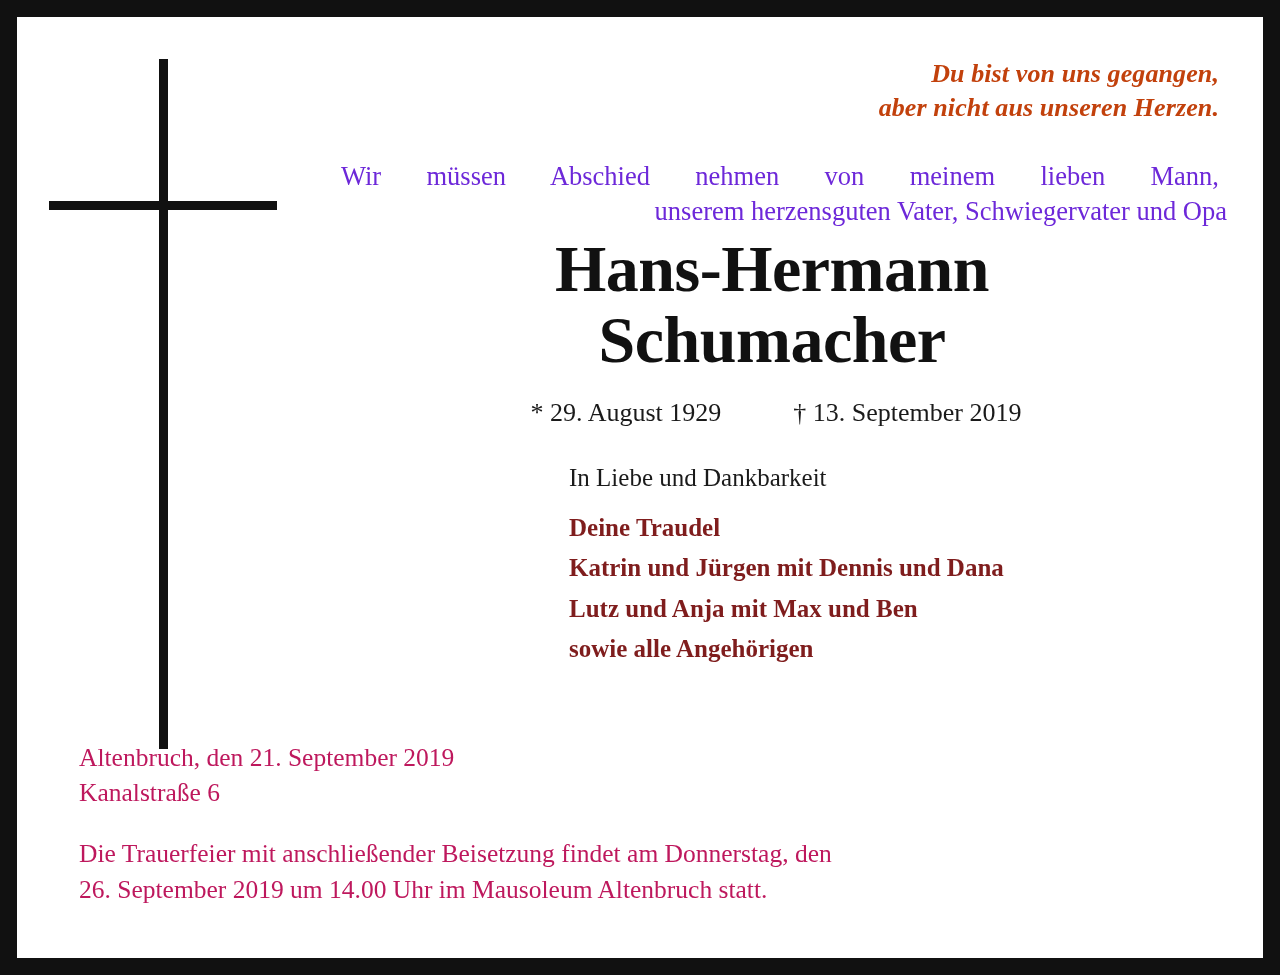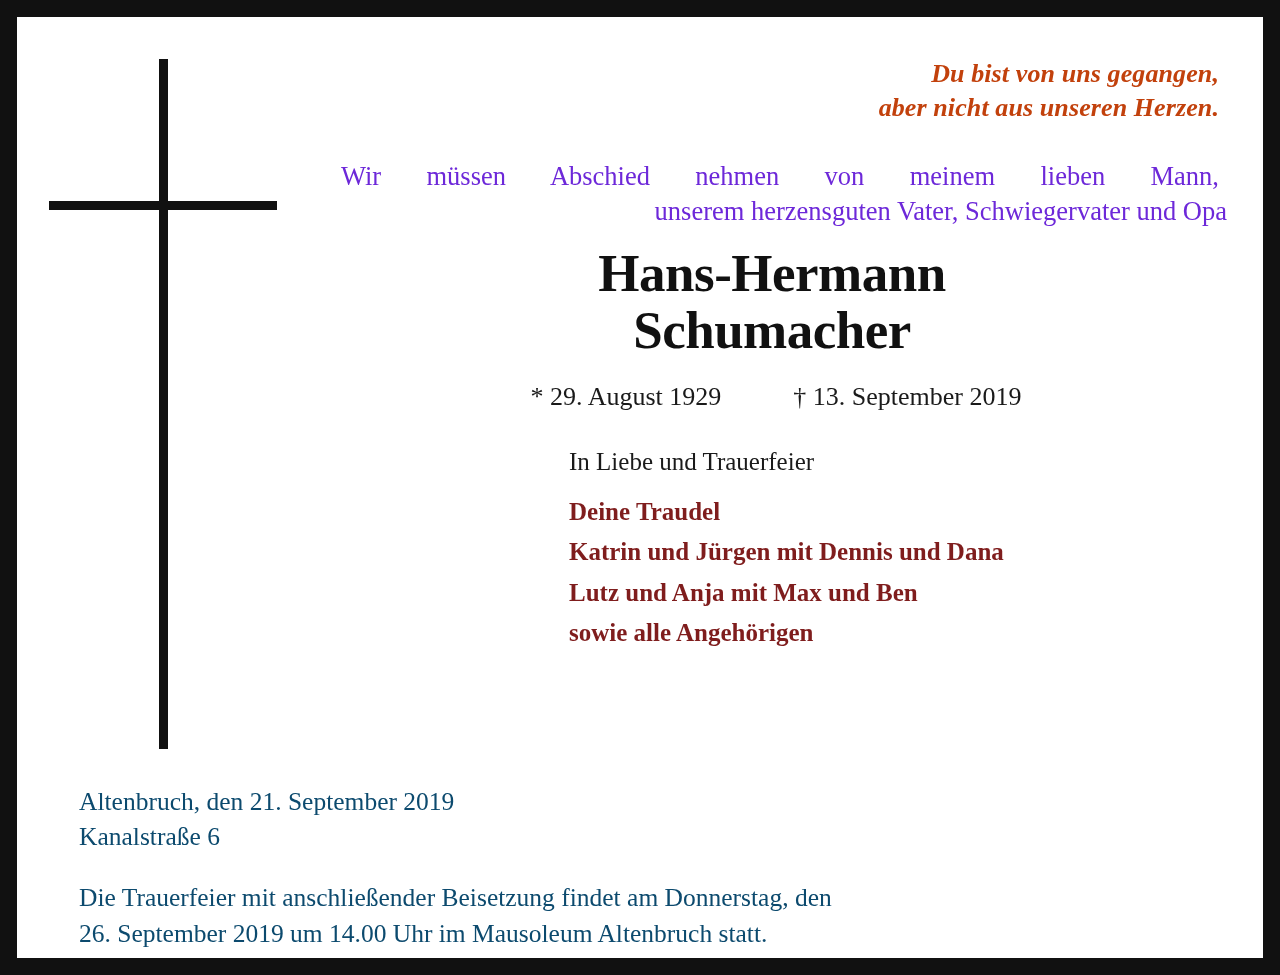--- a/index.html
+++ b/index.html
@@ -89,24 +89,24 @@
   .intro .l1 {
     text-align: justify;
     text-align-last: justify;
     padding: 0 8px 0 24px;
   }
   .intro .l2 {
     text-align: right;
   }
 
   .name {
-    margin-top: 16px;
+    margin-top: 4px;
     text-align: center;
     font-weight: bold;
-    font-size: 53px;
+    font-size: 66px;
     line-height: 1.08;
     letter-spacing: -0.5px;
     color: #111111;
   }
 
   .dates {
     margin-top: 22px;
     font-size: 26px;
     text-align: center;
     color: #1a1a1a;
@@ -130,24 +130,24 @@
     font-weight: bold;
     line-height: 1.62;
     color: #7f1d1d;
   }
 
   
   .bottom {
     position: absolute;
     left: 62px;
     right: 36px;
-    top: 768px;
+    top: 724px;
     font-size: 25.5px;
     line-height: 1.36;
-    color: #0c4a6e;
+    color: #be185d;
   }
   .bottom .place { margin: 0; }
   .bottom .street { margin: 0; }
   .bottom .ceremony {
     margin-top: 26px;
     line-height: 1.38;
   }
 </style>
 </head>
 <body>
@@ -175,21 +175,21 @@
       <div class="name">
         <div>Hans-Hermann</div>
         <div>Schumacher</div>
       </div>
 
       <div class="dates">
         <span>* 29. August 1929</span>
         <span>† 13. September 2019</span>
       </div>
 
-      <div class="dedication">In Liebe und Trauerfeier</div>
+      <div class="dedication">In Liebe und Dankbarkeit</div>
 
       <div class="survivors">
         <div>Deine Traudel</div>
         <div>Katrin und Jürgen mit Dennis und Dana</div>
         <div>Lutz und Anja mit Max und Ben</div>
         <div>sowie alle Angehörigen</div>
       </div>
 
     </div>
 

